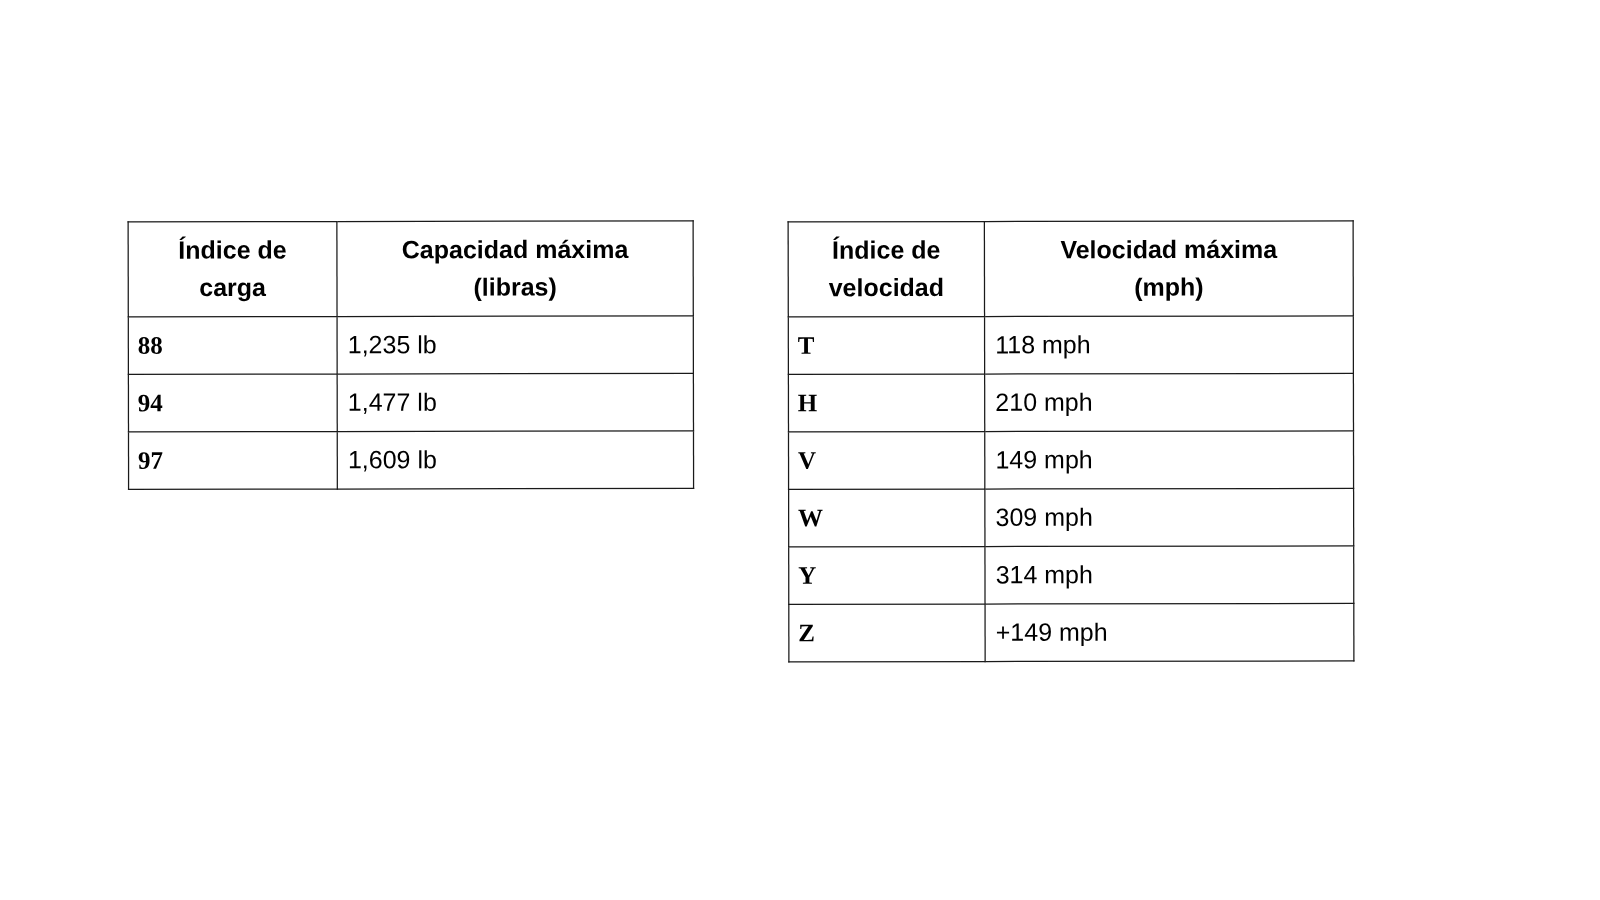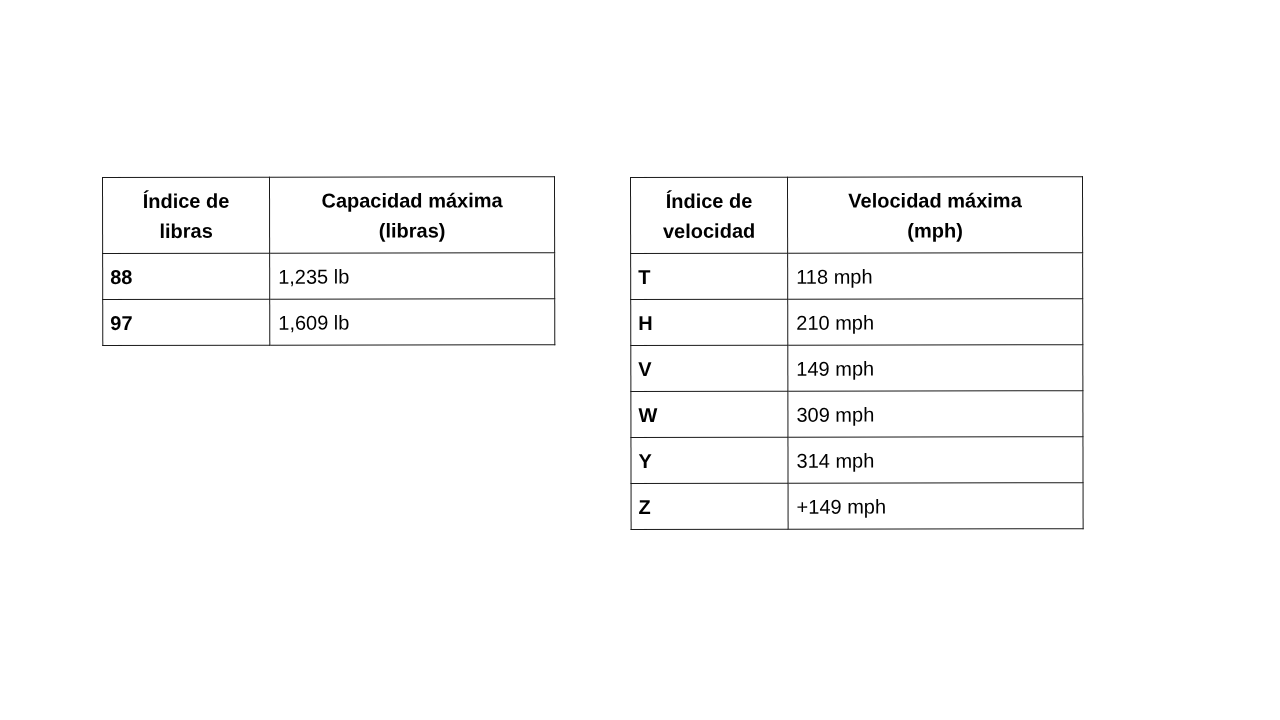--- a/index.html
+++ b/index.html
@@ -18,21 +18,21 @@
       padding: 0 7px;
       vertical-align: middle;
     }
     table.spec th {
       font-weight: bold;
       text-align: center;
       line-height: 30px;
       height: 75px;
     }
     table.spec td { height: 45px; line-height: 24px; }
-    table.spec td.key { font-weight: bold; }
+    table.spec td.key { font-weight: bold; font-family: Liberation Serif, serif; }
     table.spec td.val { font-weight: normal; padding-left: 8px; }
 
     #load-table { left: 102px; top: 177px; width: 452px; transform: rotate(-0.1deg); transform-origin: top left; }
     #load-table col.c1 { width: 167px; }
     #load-table col.c2 { width: 285px; }
 
     #speed-table { left: 630px; top: 177px; width: 452px; transform: rotate(-0.1deg); transform-origin: top left; }
     #speed-table col.c1 { width: 157px; }
     #speed-table col.c2 { width: 295px; }
     #speed-table td { height: 45px; }
@@ -42,32 +42,36 @@
 
 <table id="load-table" class="spec">
   <colgroup>
       <col class="c1">
       <col class="c2">
     </colgroup>
   <thead>
     <tr>
       <th>
         <span>Índice de</span><br>
-        <span>libras</span>
+        <span>carga</span>
       </th>
       <th>
         <span>Capacidad máxima</span><br>
         <span>(libras)</span>
       </th>
     </tr>
   </thead>
   <tbody>
     <tr>
       <td class="key">88</td>
       <td class="val">1,235 lb</td>
+    </tr>
+    <tr>
+      <td class="key">94</td>
+      <td class="val">1,477 lb</td>
     </tr>
     <tr>
       <td class="key">97</td>
       <td class="val">1,609 lb</td>
     </tr>
   </tbody>
 </table>
 
 <table id="speed-table" class="spec">
   <colgroup>

